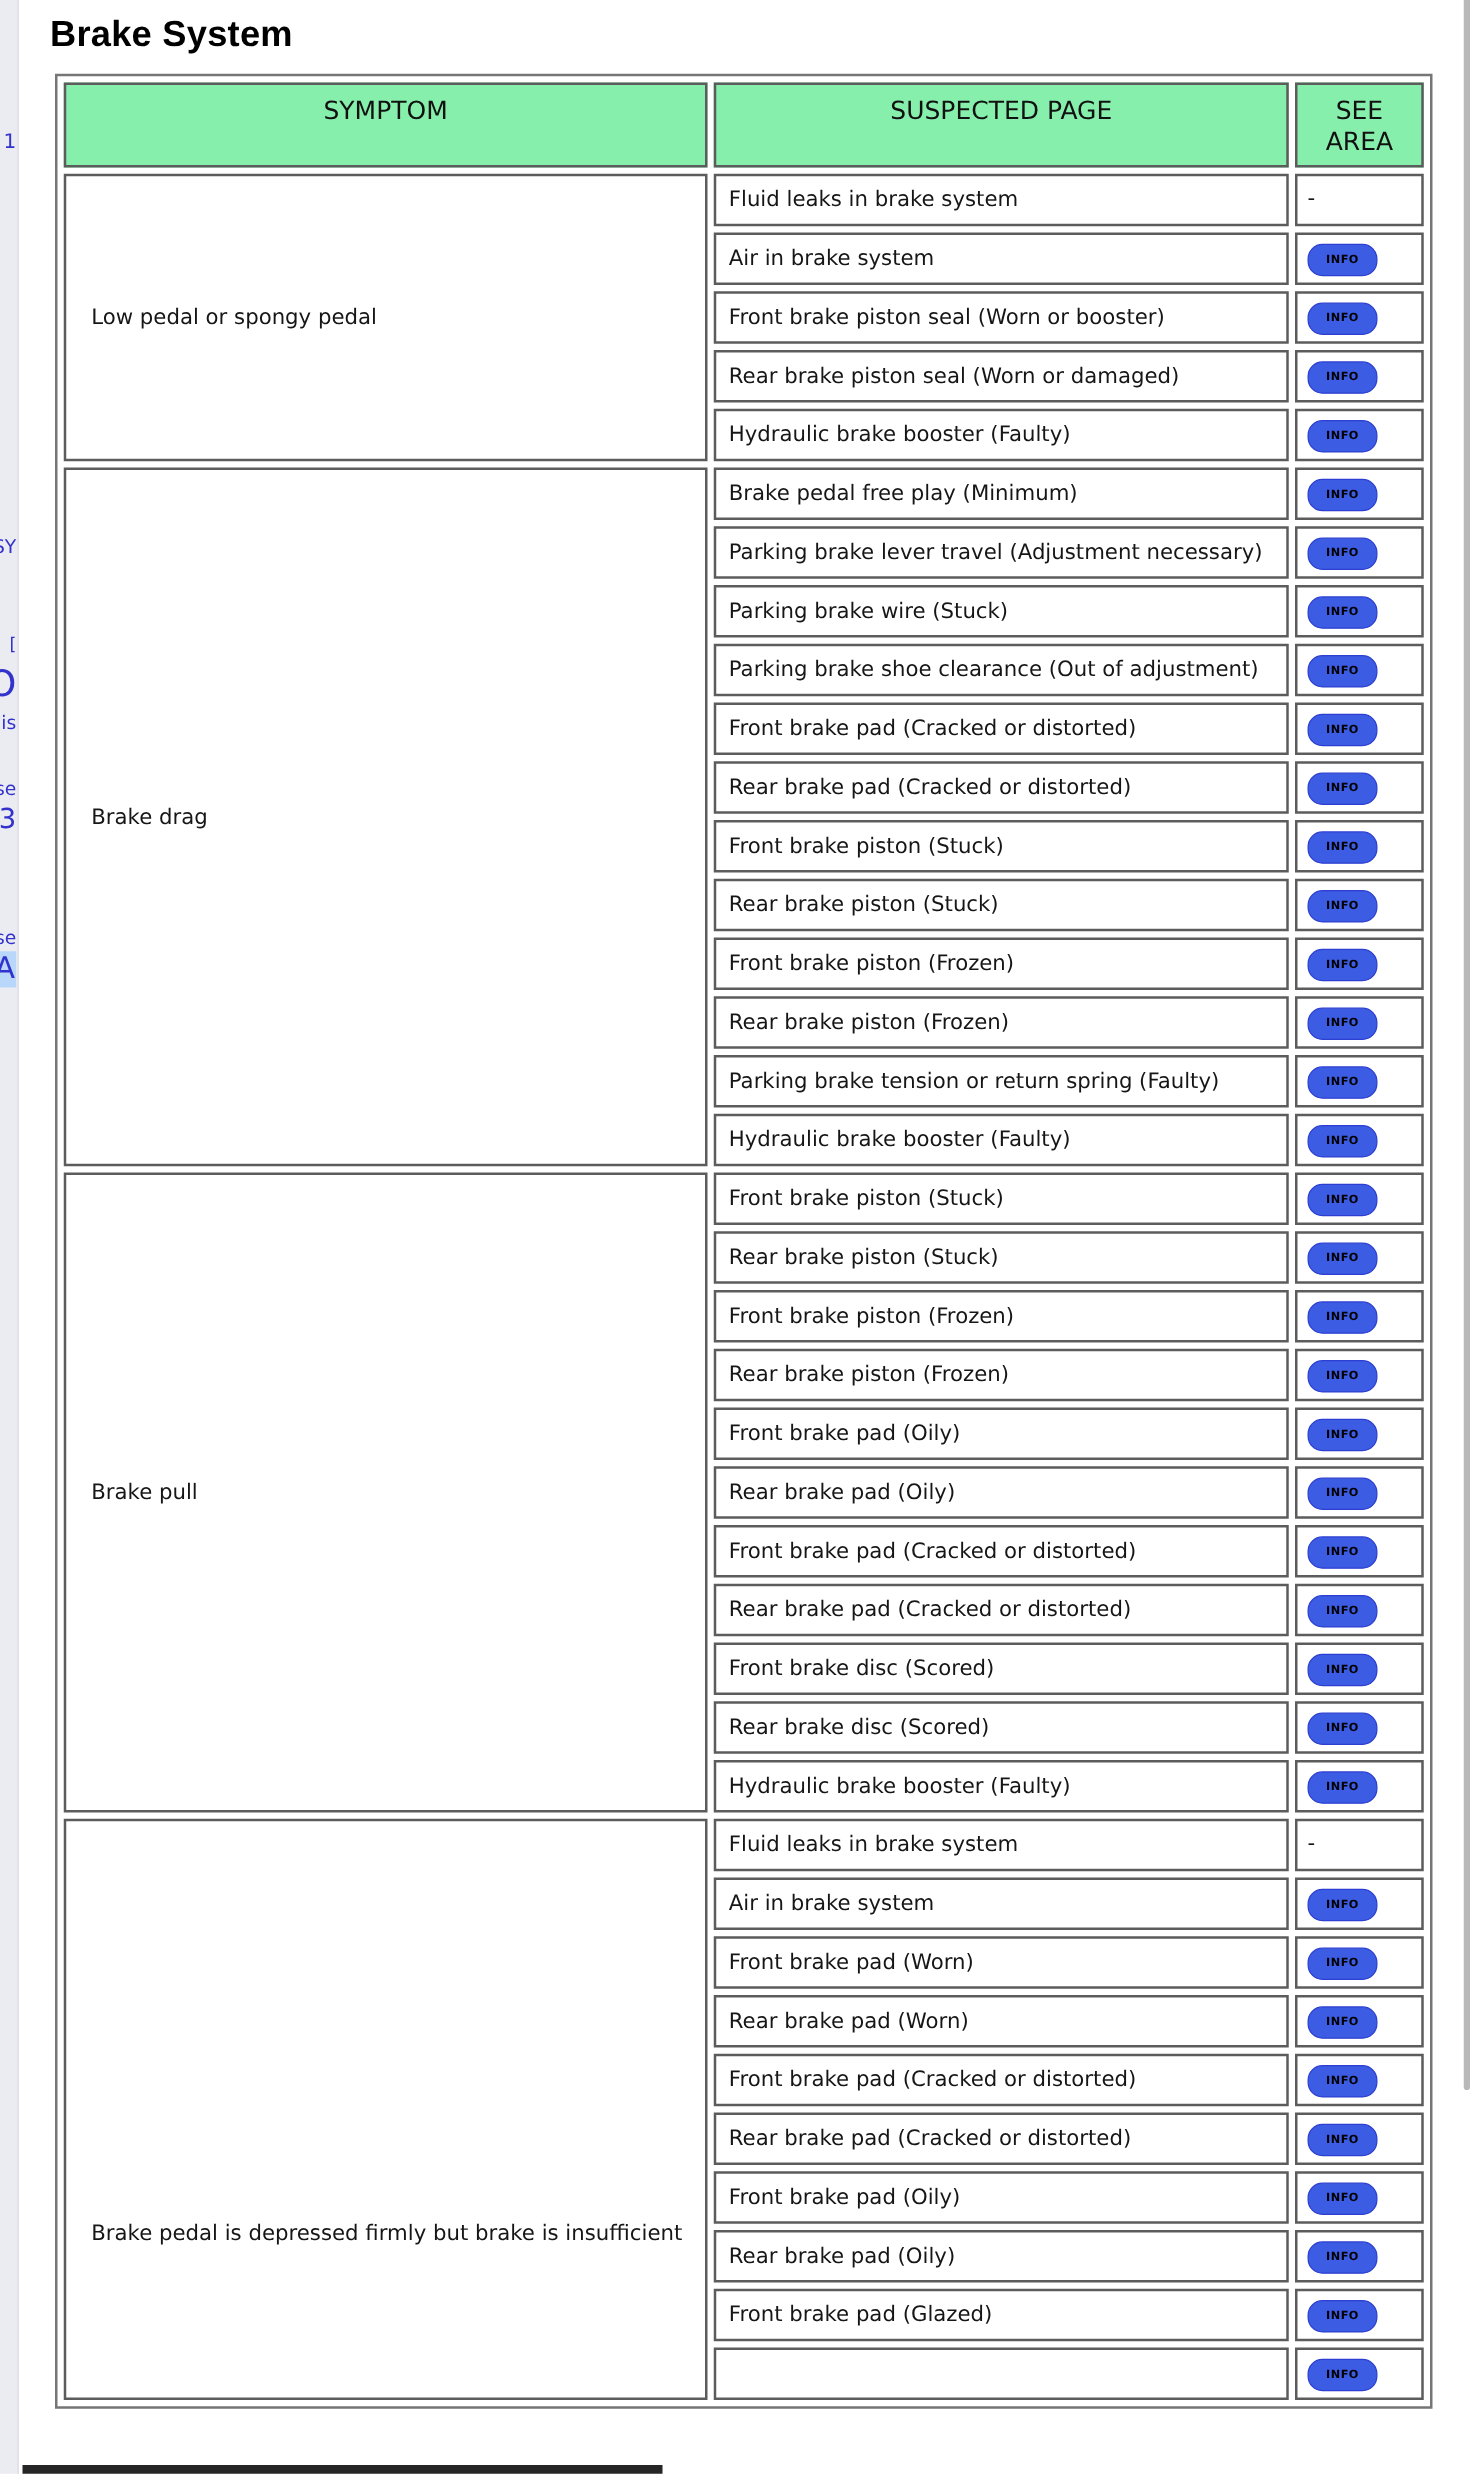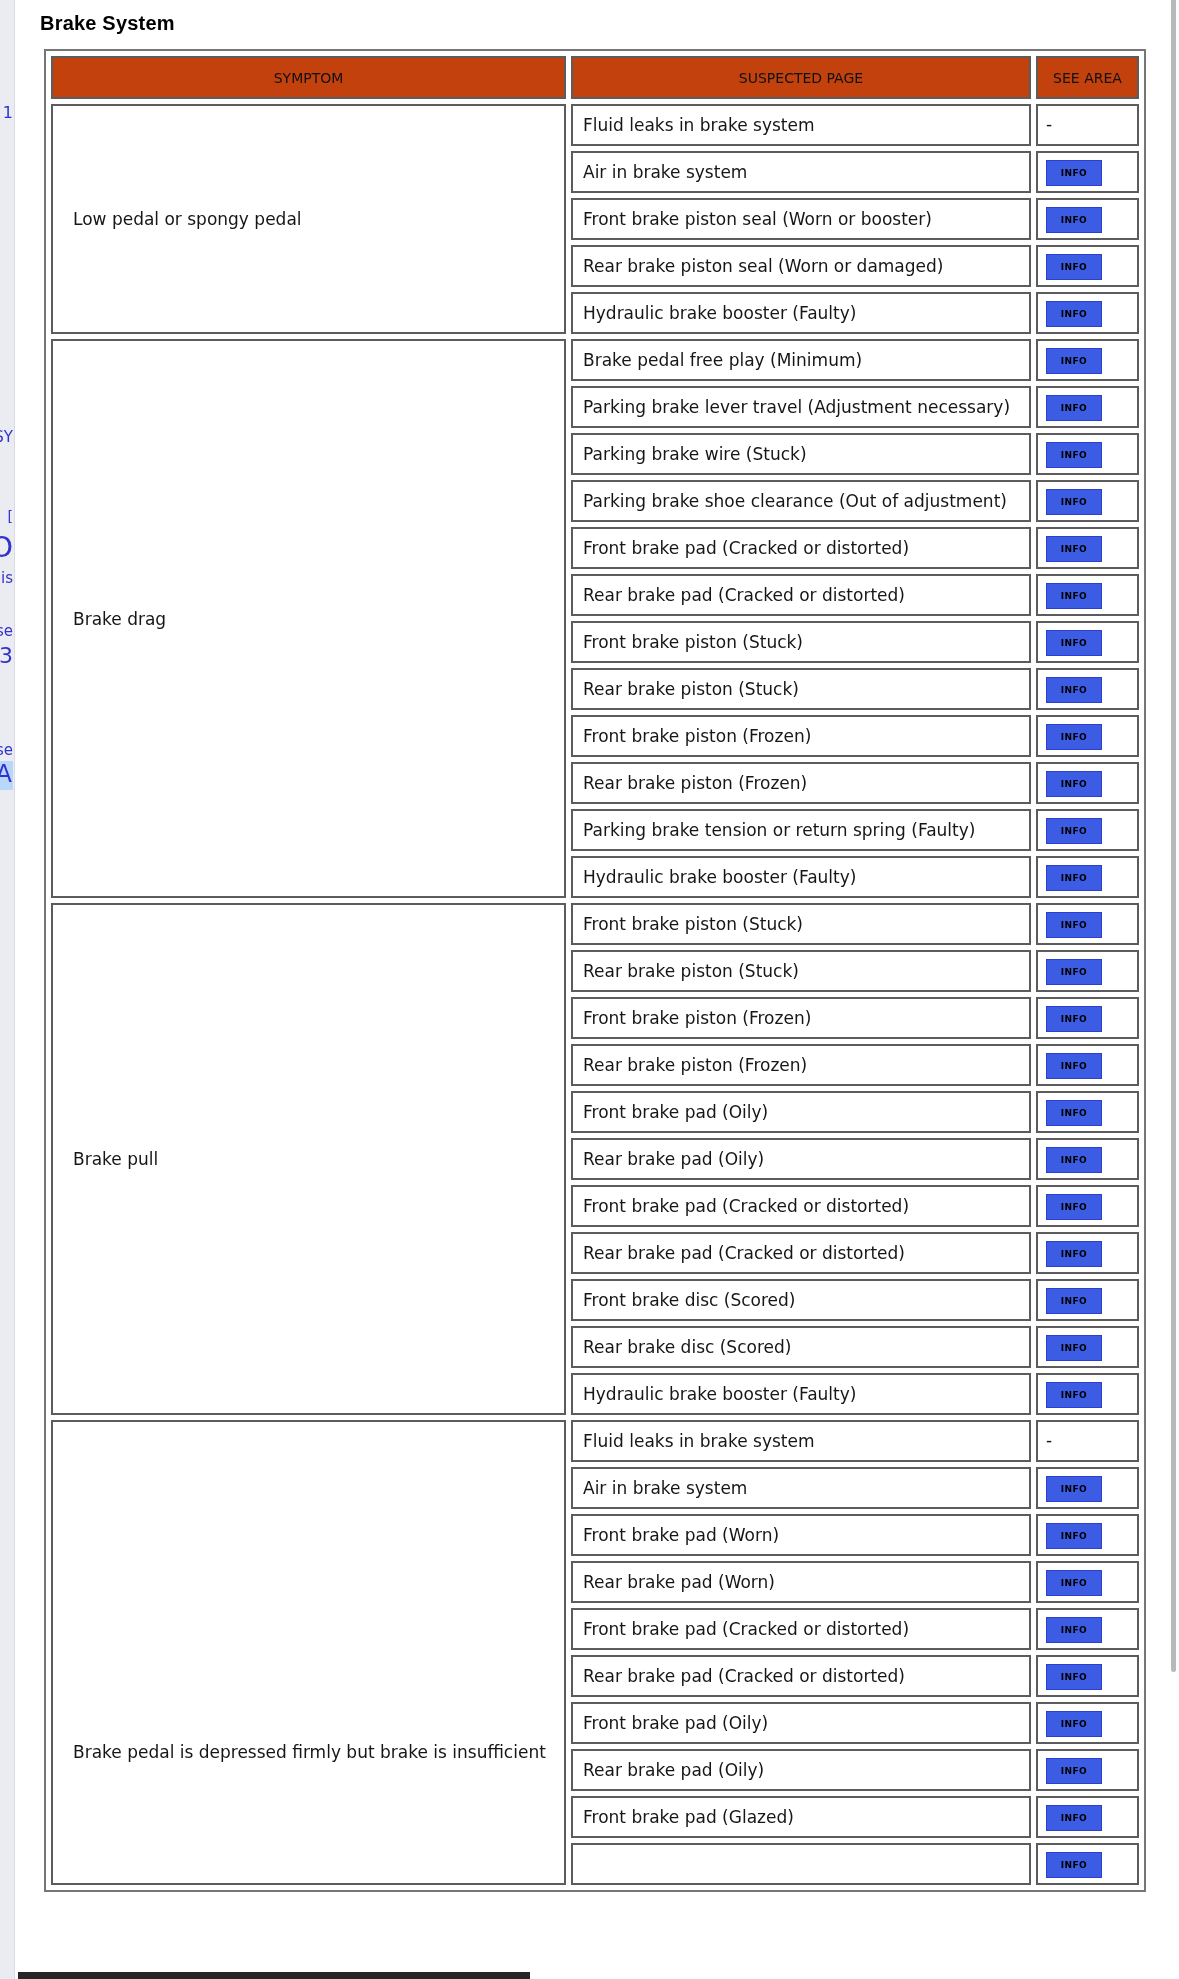--- a/index.html
+++ b/index.html
@@ -26,50 +26,50 @@
   .frag:nth-of-type(6) { top: 624px;  font-size: 15px; }
   .frag:nth-of-type(7) { top: 644px;  font-size: 22px; }
   .frag:nth-of-type(8) { top: 743px;  font-size: 15px; }
   .frag:nth-of-type(9) { top: 761px;  font-size: 24px; }
   .frag.hl { background: #b9d7fb; padding: 1px 1px 3px 10px; }
 
   
   .main { position: absolute; left: 16px; top: 0; width: 1163px; height: 1979px; background: #fff; }
   h1.page-title {
     margin: 12px 0 0 24px; font-family: "Liberation Sans", sans-serif;
-    font-size: 20px; font-weight: 700; color: #000; letter-spacing: 0.2px;
+    font-size: 29px; font-weight: 700; color: #000; letter-spacing: 0.2px;
   }
 
   table.symptom-table {
     margin: 14px 0 0 28px; width: 1102px; table-layout: fixed;
     border-collapse: separate; border-spacing: 5px;
     border: 2px solid #767676; background: #fff;
   }
   col.c-symptom { width: 515px; }
   col.c-area    { width: 460px; }
   col.c-page    { width: 103px; }
 
   th {
-    background: #c2410c; border: 2px solid #5c5c5c;
-    font-size: 14px; font-weight: 400; color: #111;
+    background: #86efac; border: 2px solid #5c5c5c;
+    font-size: 20px; font-weight: 400; color: #111;
     text-align: center; vertical-align: top;
     padding: 8px 6px 6px; line-height: 25px;
   }
   td {
     border: 2px solid #5c5c5c; background: #fff;
     font-size: 17px; color: #161616; line-height: 24px;
     vertical-align: top; padding: 7px 8px 7px 10px;
   }
   td.symptom-cell { vertical-align: middle; padding-left: 20px; }
   tbody.clipped-group td.symptom-cell { vertical-align: top; padding-top: 318px; }
   td.page-cell { padding: 5px 6px 5px 8px; }
 
   .info-btn {
     display: inline-block; width: 56px; height: 26px; line-height: 24px;
-    background: #3d5ce4; border: 1px solid #2c3fd0; border-radius: 0;
+    background: #3d5ce4; border: 1px solid #2c3fd0; border-radius: 12px;
     text-align: center; font-size: 9px; font-weight: 700; letter-spacing: 0.4px;
     color: #000; text-decoration: none; font-family: "DejaVu Sans", sans-serif;
   }
   .dash { font-size: 17px; line-height: 26px; color: #161616; }
 
   
   .scroll-thumb {
     position: absolute; left: 1171px; top: -8px; width: 5px; height: 1680px;
     background: #b9b9b9; border-radius: 3px; z-index: 7;
   }

